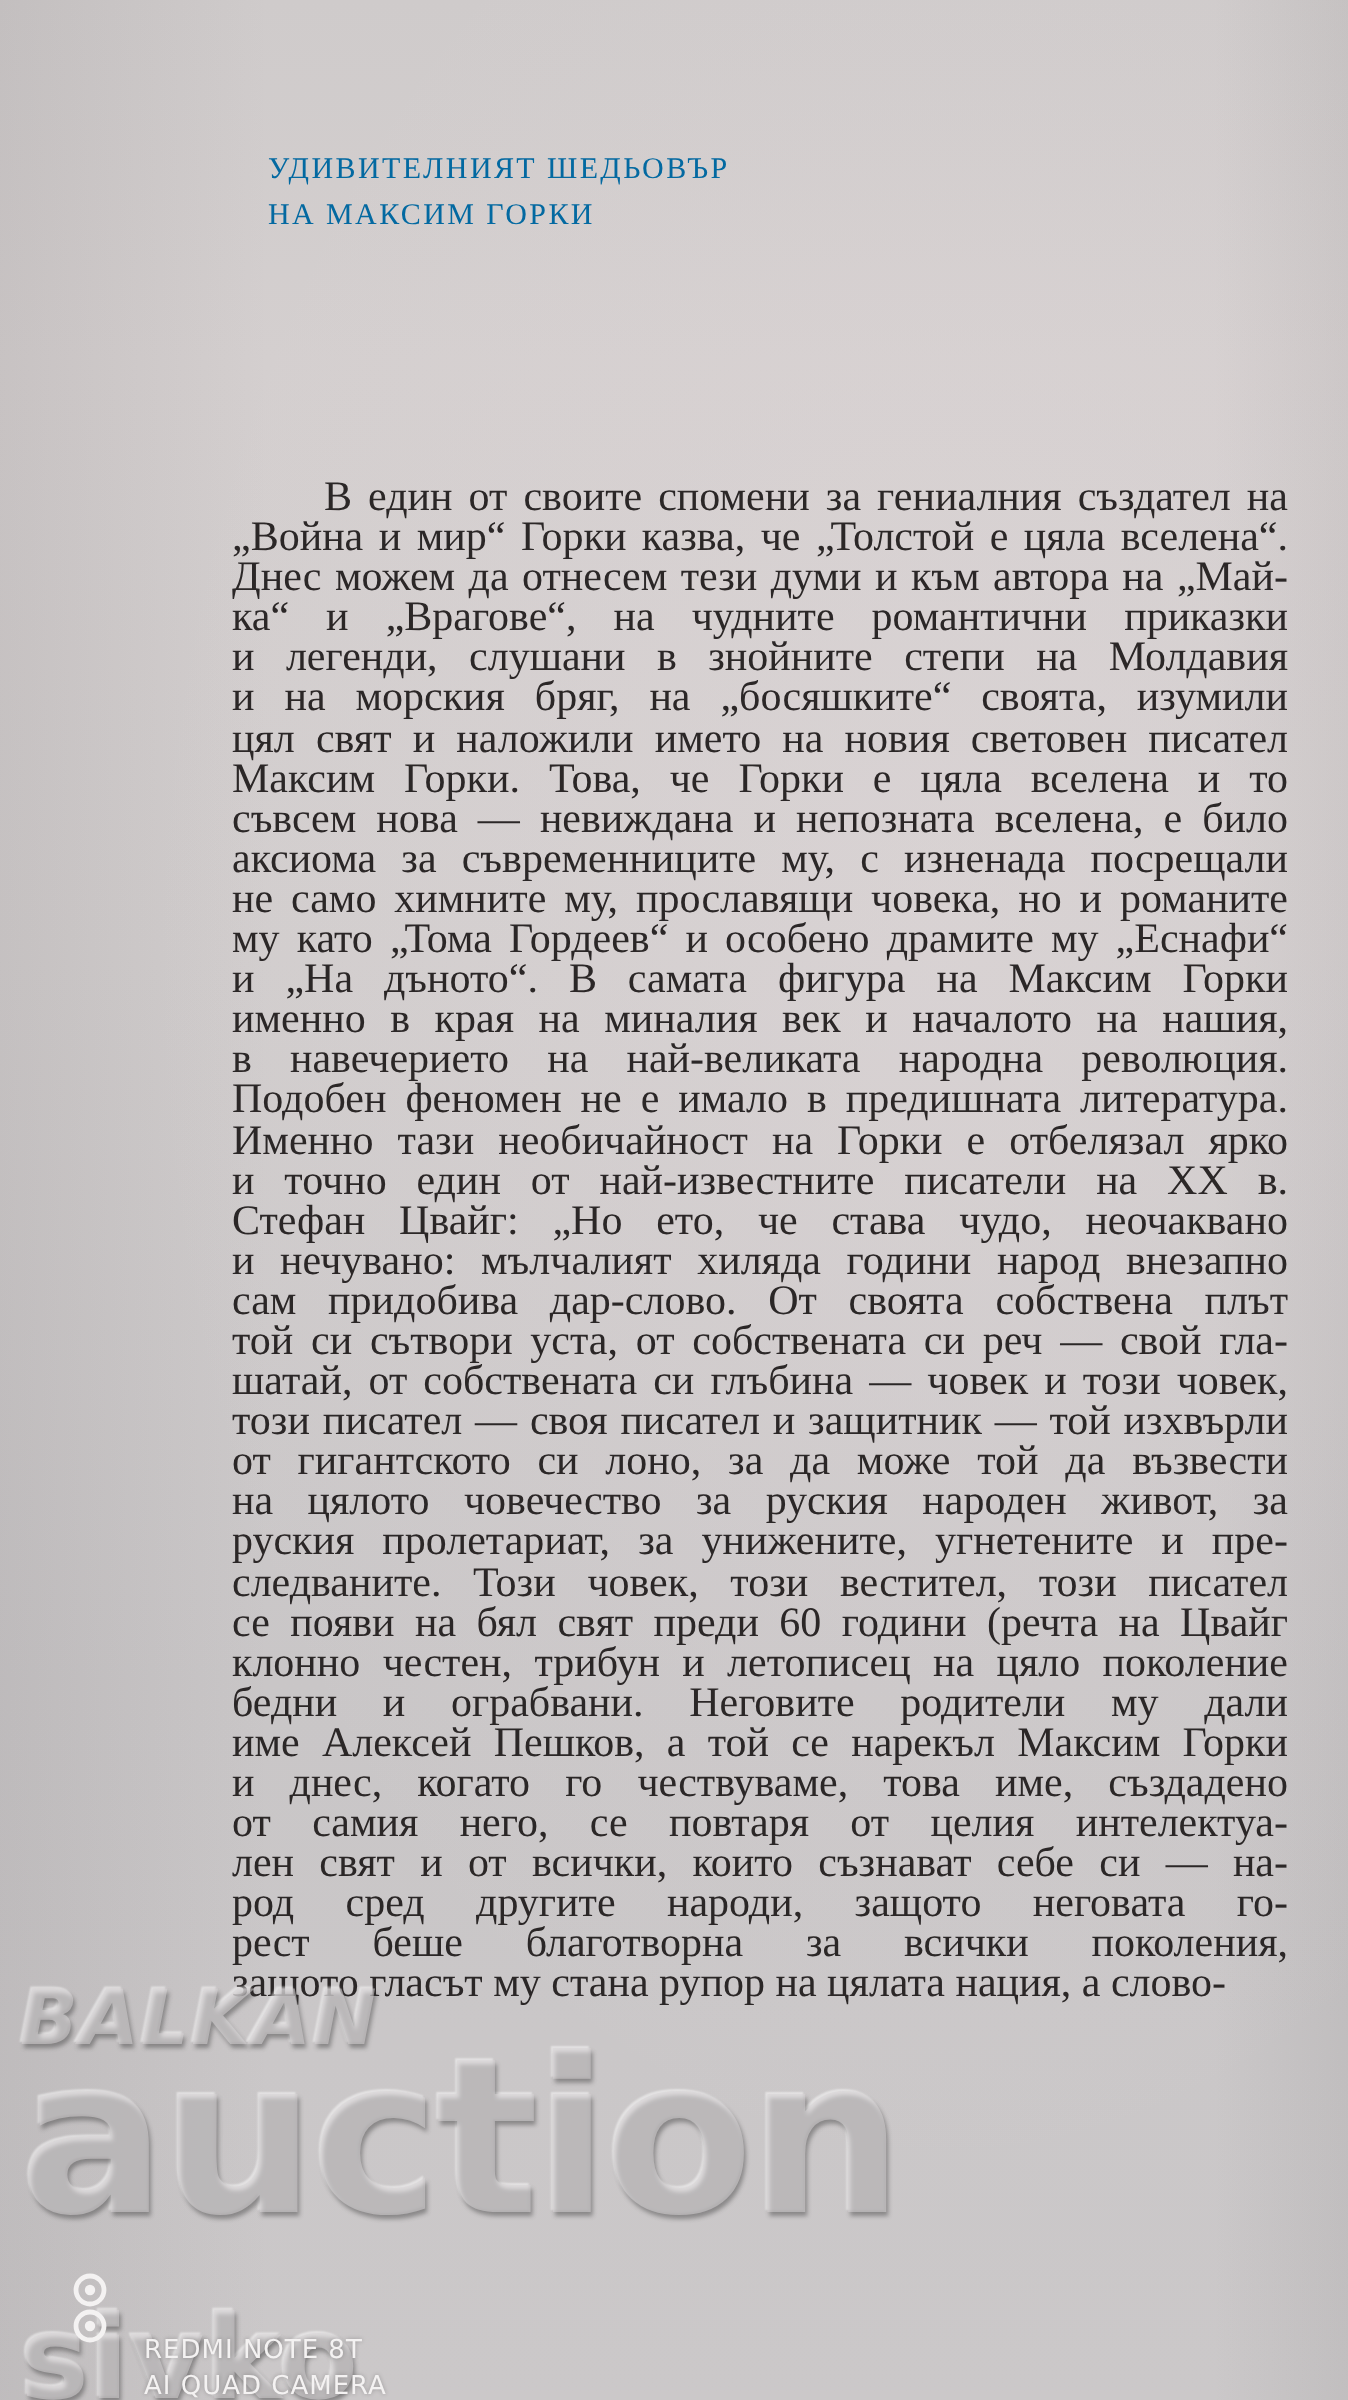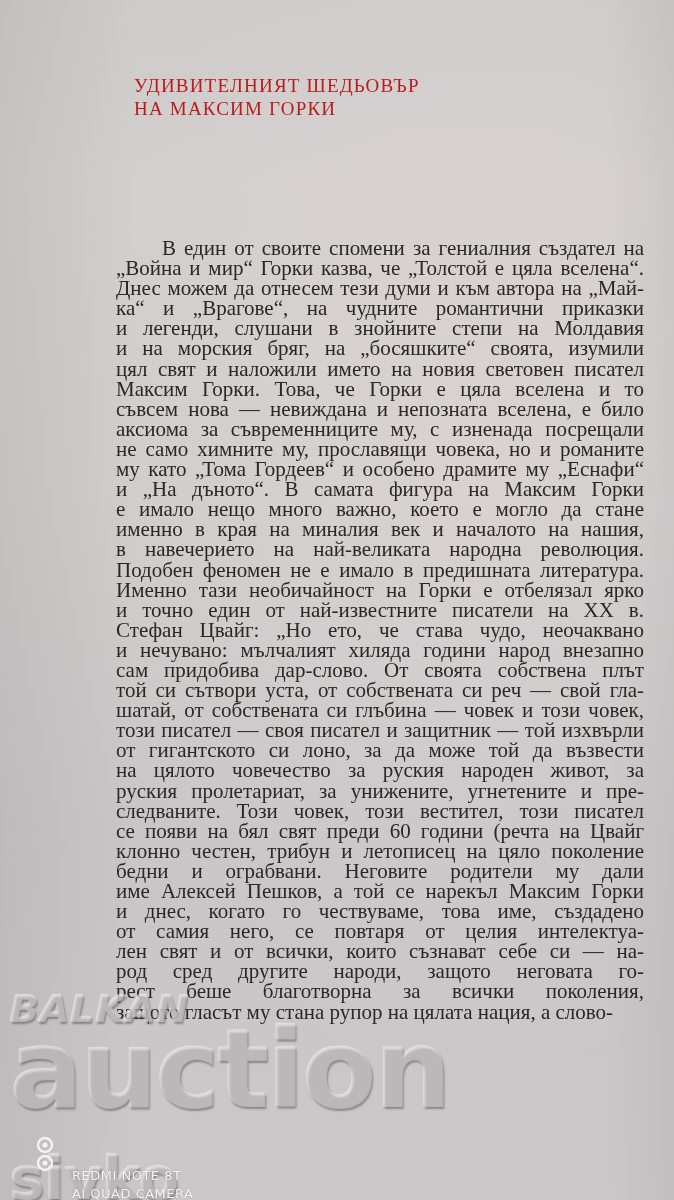--- a/index.html
+++ b/index.html
@@ -10,22 +10,22 @@
     color: #2a2626;
   }
   .page-shade {
     position: absolute; left: 0; top: 0; width: 674px; height: 1200px;
     background: radial-gradient(ellipse at 70% 40%, rgba(230,220,222,0.35) 0%, rgba(0,0,0,0) 60%),
                 linear-gradient(90deg, rgba(90,85,88,0.10) 0%, rgba(0,0,0,0) 20%, rgba(0,0,0,0) 90%, rgba(80,80,80,0.08) 100%);
     pointer-events: none;
   }
   .title {
     position: absolute; left: 134px; top: 74px;
-    font-size: 19px; letter-spacing: 1.2px; line-height: 23px;
-    color: #b91c1c; font-weight: normal;
+    font-size: 15px; letter-spacing: 1.2px; line-height: 23px;
+    color: #0369a1; font-weight: normal;
   }
   .title div { white-space: nowrap; }
   .body-text {
     position: absolute; left: 116px; top: 238px; width: 528px;
     font-size: 21px; line-height: 20.1px; color: #2b2727;
   }
   .line {
     white-space: nowrap; height: 20.1px;
     text-align: justify; text-align-last: justify;
   }
@@ -66,21 +66,20 @@
   <div class="line">ка“ и „Врагове“, на чудните романтични приказки</div>
   <div class="line">и легенди, слушани в знойните степи на Молдавия</div>
   <div class="line">и на морския бряг, на „босяшките“ своята, изумили</div>
   <div class="line">цял свят и наложили името на новия световен писател</div>
   <div class="line">Максим Горки. Това, че Горки е цяла вселена и то</div>
   <div class="line">съвсем нова — невиждана и непозната вселена, е било</div>
   <div class="line">аксиома за съвременниците му, с изненада посрещали</div>
   <div class="line">не само химните му, прославящи човека, но и романите</div>
   <div class="line">му като „Тома Гордеев“ и особено драмите му „Еснафи“</div>
   <div class="line">и „На дъното“. В самата фигура на Максим Горки</div>
-  <div class="line">е имало нещо много важно, което е могло да стане</div>
   <div class="line">именно в края на миналия век и началото на нашия,</div>
   <div class="line">в навечерието на най-великата народна революция.</div>
   <div class="line">Подобен феномен не е имало в предишната литература.</div>
   <div class="line">Именно тази необичайност на Горки е отбелязал ярко</div>
   <div class="line">и точно един от най-известните писатели на XX в.</div>
   <div class="line">Стефан Цвайг: „Но ето, че става чудо, неочаквано</div>
   <div class="line">и нечувано: мълчалият хиляда години народ внезапно</div>
   <div class="line">сам придобива дар-слово. От своята собствена плът</div>
   <div class="line">той си сътвори уста, от собствената си реч — свой гла-</div>
   <div class="line">шатай, от собствената си глъбина — човек и този човек,</div>

